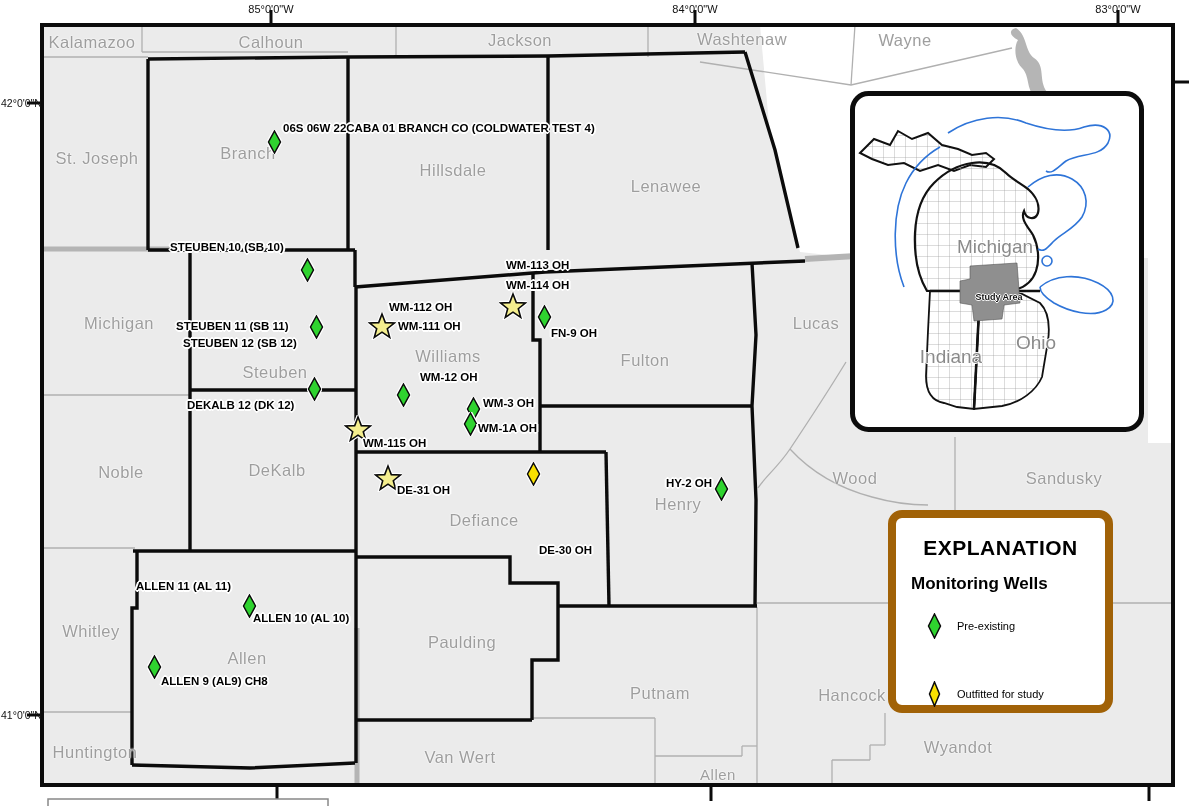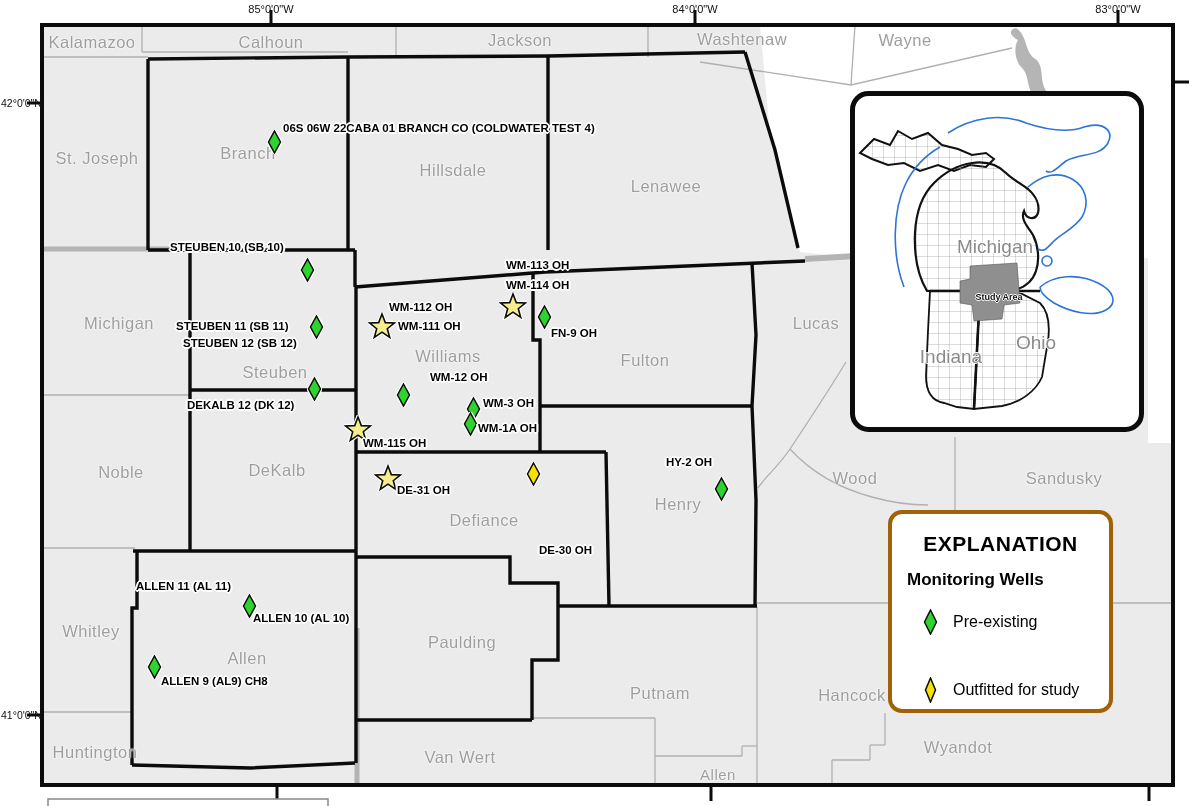--- a/index.html
+++ b/index.html
@@ -22,27 +22,27 @@
   
   .mk{position:absolute;}
   
   .inset{position:absolute;left:850px;top:91px;width:294px;height:341px;}
   .inset .ilab{position:absolute;color:#8a8a8a;font-size:19px;white-space:nowrap;
       transform:translate(-50%,-50%);
       text-shadow:-1px 0 0 #fff,1px 0 0 #fff,0 -1px 0 #fff,0 1px 0 #fff;}
   .inset .ilab.dark{color:#111;font-size:9px;font-weight:700;}
   
   .legend{position:absolute;left:888px;top:510px;width:225px;height:203px;
-      background:#fff;border:4px solid #a16207;border-radius:14px;box-sizing:border-box;}
+      background:#fff;border:8px solid #a16207;border-radius:14px;box-sizing:border-box;}
   .legend .ltitle{position:absolute;left:0;right:0;top:18px;text-align:center;
       font-size:21px;font-weight:700;color:#000;letter-spacing:.5px;}
   .legend .lsub{position:absolute;left:15px;top:56px;font-size:17px;font-weight:700;color:#000;}
   .lrow{position:absolute;left:15px;width:195px;height:32px;display:flex;align-items:center;}
   .lrow .ic{width:46px;display:flex;justify-content:center;align-items:center;flex:0 0 46px;}
-  .lrow .tx{font-size:16px;color:#000;}
+  .lrow .tx{font-size:11px;color:#000;}
 </style>
 </head>
 <body>
 
 <div class="stage">
 
   <svg class="abs" width="1203" height="806" viewBox="0 0 1203 806" style="left:0;top:0;">
 
     <rect x="42" y="25" width="1131" height="760" fill="#ebebeb"></rect>
 
@@ -266,27 +266,27 @@
   <div class="wl" style="left:283px;top:122px;">06S 06W 22CABA 01 BRANCH CO (COLDWATER TEST 4)</div>
   <div class="wl" style="left:170px;top:241px;">STEUBEN 10 (SB 10)</div>
   <div class="wl" style="left:176px;top:320px;">STEUBEN 11 (SB 11)</div>
   <div class="wl" style="left:183px;top:337px;">STEUBEN 12 (SB 12)</div>
   <div class="wl" style="left:187px;top:399px;">DEKALB 12 (DK 12)</div>
   <div class="wl" style="left:389px;top:301px;">WM-112 OH</div>
   <div class="wl" style="left:398px;top:320px;">WM-111 OH</div>
   <div class="wl" style="left:506px;top:259px;">WM-113 OH</div>
   <div class="wl" style="left:506px;top:279px;">WM-114 OH</div>
   <div class="wl" style="left:551px;top:327px;">FN-9 OH</div>
-  <div class="wl" style="left:430px;top:371px;">WM-12 OH</div>
+  <div class="wl" style="left:420px;top:371px;">WM-12 OH</div>
   <div class="wl" style="left:483px;top:397px;">WM-3 OH</div>
   <div class="wl" style="left:478px;top:422px;">WM-1A OH</div>
   <div class="wl" style="left:363px;top:437px;">WM-115 OH</div>
   <div class="wl" style="left:397px;top:484px;">DE-31 OH</div>
   <div class="wl" style="left:539px;top:499px;margin-top:45px;">DE-30 OH</div>
-  <div class="wl" style="left:666px;top:456px;text-align:right;">HY-2 OH</div>
+  <div class="wl" style="left:666px;top:477px;text-align:right;">HY-2 OH</div>
   <div class="wl" style="left:136px;top:580px;">ALLEN 11 (AL 11)</div>
   <div class="wl" style="left:253px;top:612px;">ALLEN 10 (AL 10)</div>
   <div class="wl" style="left:161px;top:675px;">ALLEN 9 (AL9) CH8</div>
 
   <div class="inset">
     <svg width="294" height="341" viewBox="0 0 294 341">
       <defs>
         <pattern id="cg" width="11" height="11" patternUnits="userSpaceOnUse">
           <path d="M11,0 H0 V11" fill="none" stroke="#999" stroke-width="0.7"></path>
         </pattern>

